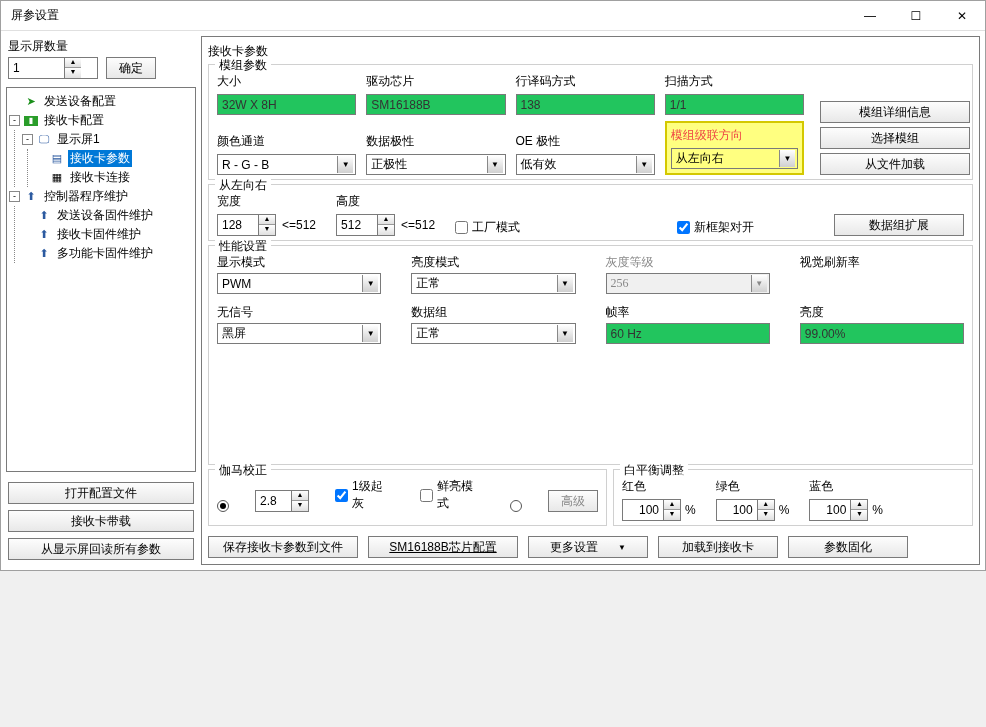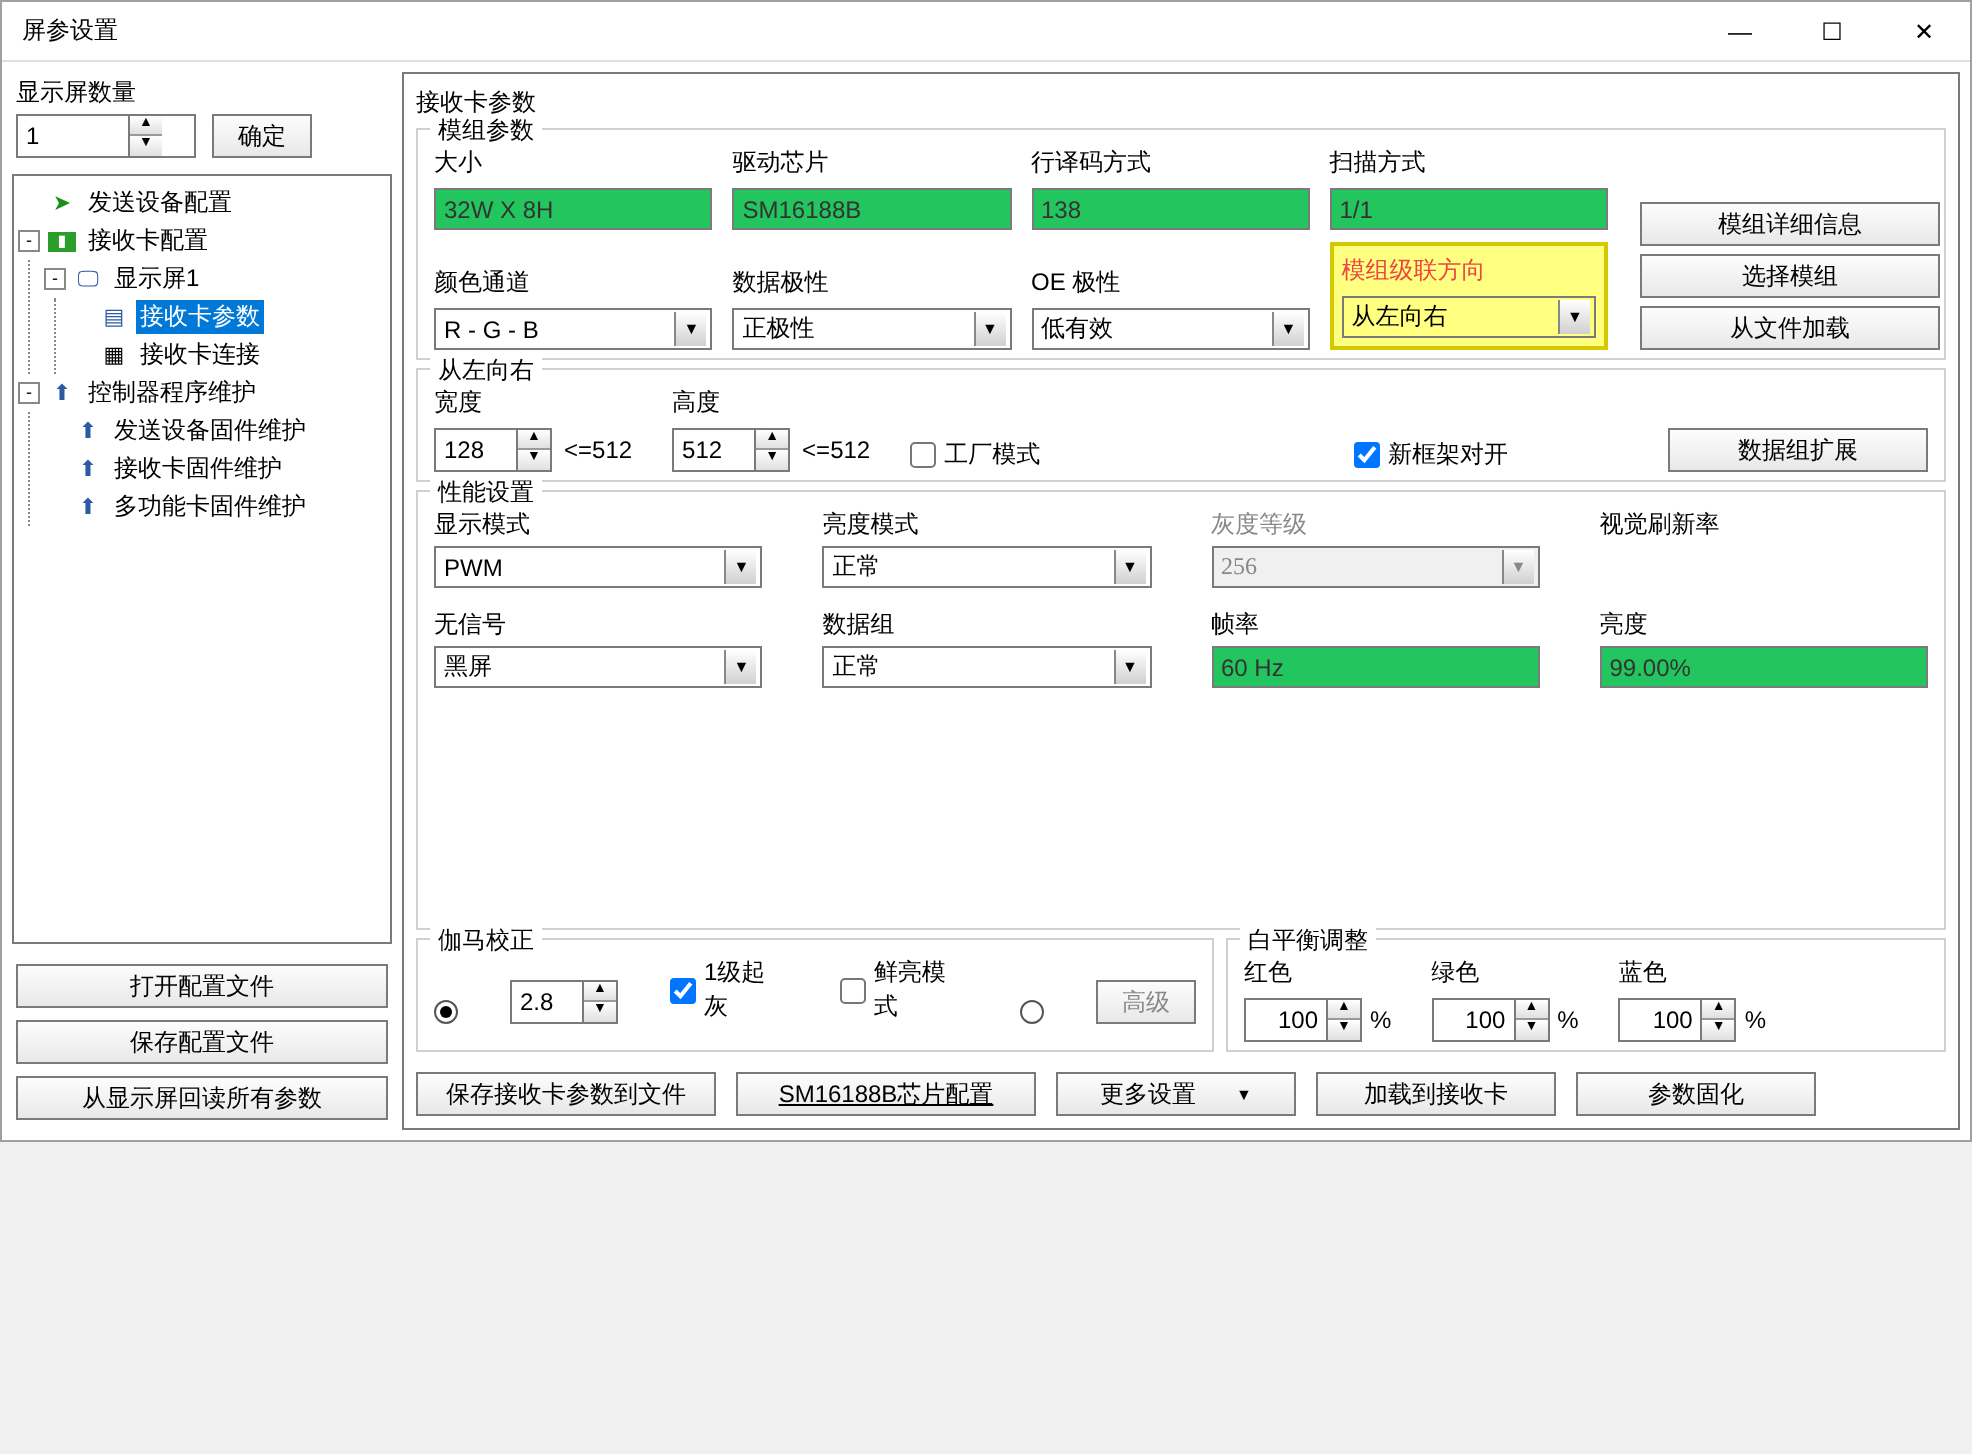--- a/index.html
+++ b/index.html
@@ -132,21 +132,21 @@
           </div>
           <div class="tree-node">
             <span class="noexp"></span>
               <span class="tree-icon" style="color:#2c5aa0;">⬆</span>
             <span class="tree-label">多功能卡固件维护</span>
           </div>
         </div>
       </div>
       <div class="left-bottom">
         <button class="btn btn-wide">打开配置文件</button>
-        <button class="btn btn-wide">保存配置文件</button>
+        <button class="btn btn-wide">接收卡带载</button>
         <button class="btn btn-wide">从显示屏回读所有参数</button>
       </div>
     </div>
 
     <div class="right-pane">
       <div class="right-inner">
       <div class="rp-title">接收卡参数</div>
 
       <div class="fieldset">
         <legend>模组参数</legend>

